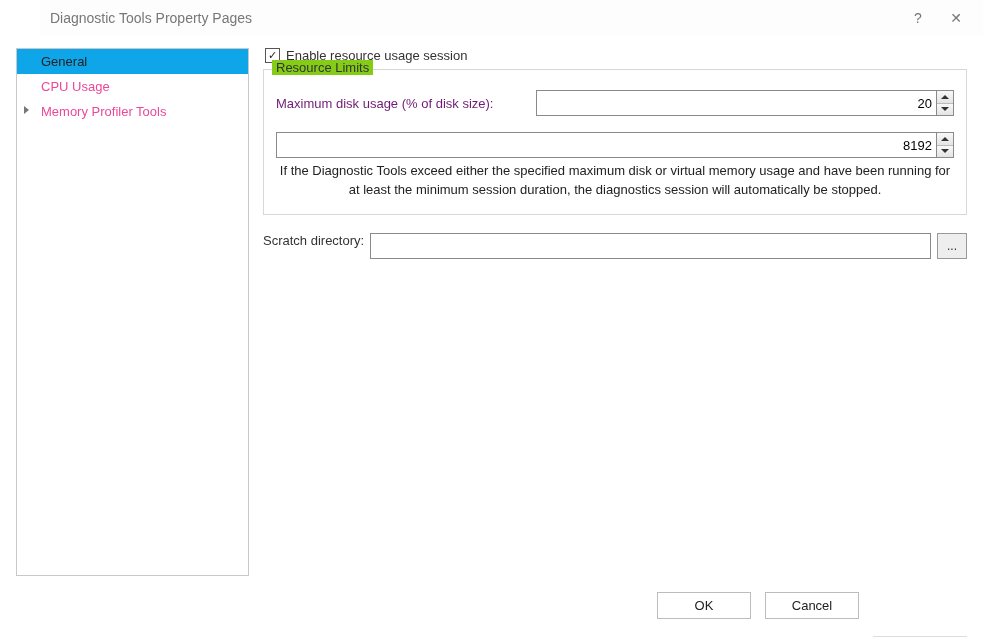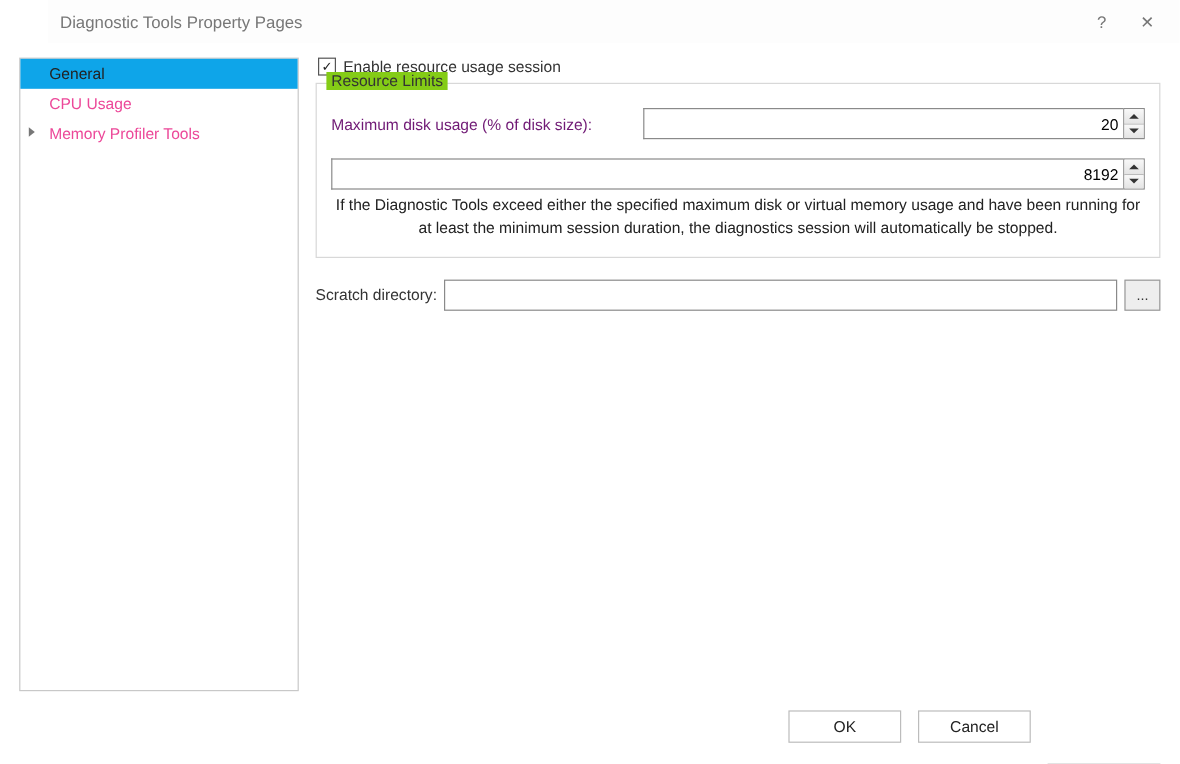--- a/index.html
+++ b/index.html
@@ -150,21 +150,21 @@
     }
     .note {
       margin-top: 4px;
       font-size: 13px;
       line-height: 1.45;
       color: #222;
       text-align: center;
     }
     .scratch-row {
       display: flex;
-      align-items: center;
+      align-items: flex-start;
       margin-top: 18px;
       gap: 6px;
     }
     .scratch-label { font-size: 13px; }
     .scratch-input {
       flex: 1;
       height: 26px;
       border: 1px solid #8a8a8a;
       padding: 0 6px;
       font-size: 13px;

